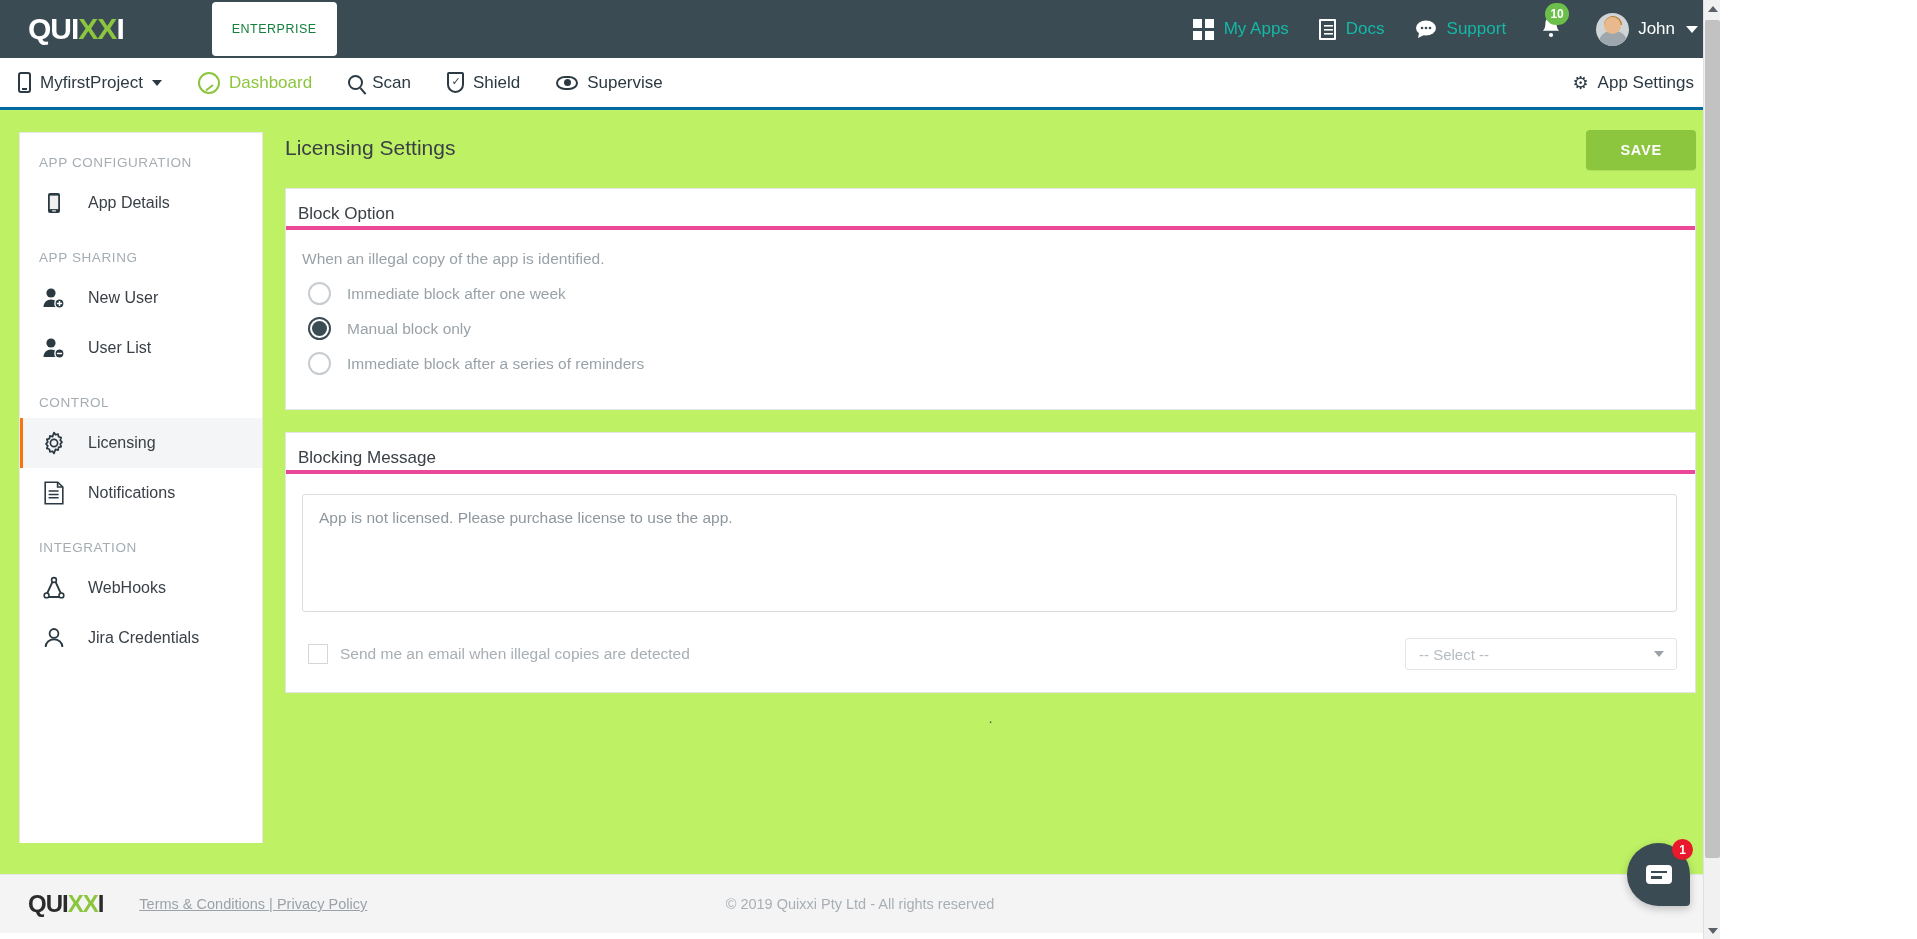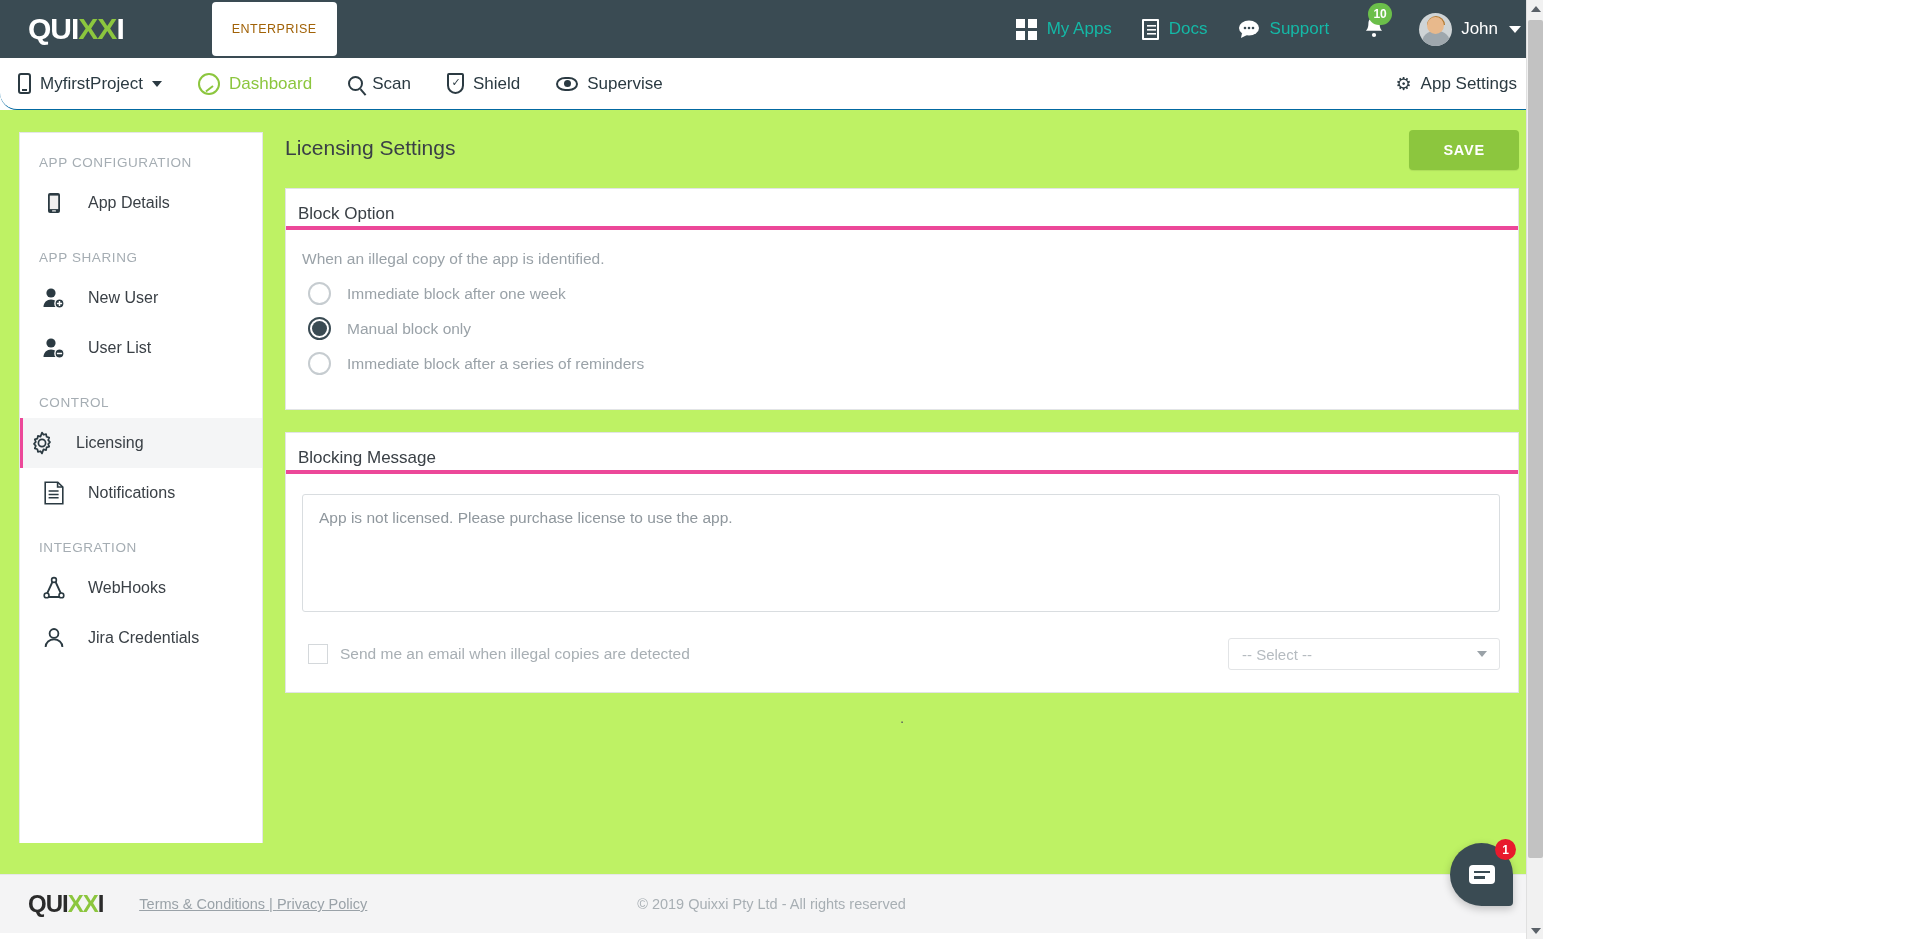--- a/index.html
+++ b/index.html
@@ -6,21 +6,21 @@
   * { box-sizing: border-box; }
   html, body {
     margin: 0; padding: 0;
     width: 1917px; height: 939px;
     overflow: hidden;
     font-family: "Liberation Sans", "DejaVu Sans", sans-serif;
     background: #ffffff;
   }
   .page {
     position: relative;
-    width: 1543px; height: 939px;
+    width: 1720px; height: 939px;
     background: #ffffff;
   }
 
   
   .topbar {
     height: 58px;
     background: #3a4b53;
     display: flex;
     align-items: center;
     padding: 0 22px 0 28px;
@@ -35,21 +35,21 @@
     font-size: 30px;
     font-weight: bold;
     letter-spacing: -1px;
     color: #ffffff;
     line-height: 1;
     user-select: none;
   }
   .logo .xx { color: #8cc63e; }
   .enterprise-badge {
     background: #ffffff;
-    color: #a16207;
+    color: #15803d;
     font-size: 12.5px;
     letter-spacing: 0.5px;
     padding: 20px 20px;
     border-radius: 4px;
     white-space: nowrap;
   }
   .topnav {
     margin-left: auto;
     display: flex;
     align-items: center;
@@ -135,25 +135,24 @@
     border-left: 6px solid transparent;
     border-right: 6px solid transparent;
     border-top: 7px solid #ffffff;
     margin-left: 2px;
   }
 
   
   .subnav {
     height: 52px;
     background: #ffffff;
-    border-bottom: 1px solid #0369a1;
+    border-bottom: 3px solid #0369a1;
     display: flex;
     align-items: center;
     padding: 0 22px 0 14px;
-    border-radius: 17px;
   }
   .subnav-left { display: flex; align-items: center; gap: 28px; }
   .subnav-item {
     display: flex; align-items: center;
     gap: 9px;
     font-size: 17px;
     color: #2b3a42;
     cursor: pointer;
     white-space: nowrap;
     padding: 0 4px;
@@ -260,22 +259,22 @@
     display: flex;
     align-items: center;
     gap: 22px;
     padding: 13px 0 13px 22px;
     font-size: 16px;
     color: #3a4046;
     cursor: pointer;
   }
   .side-item.active {
     background: #f4f5f6;
-    border-left: 3px solid #ec4899;
-    padding-left: 7px;
+    border-left: 3px solid #f97316;
+    padding-left: 19px;
   }
   .side-ico {
     width: 24px; height: 24px;
     display: flex; align-items: center; justify-content: center;
     flex: none;
     color: #2b3a42;
   }
 
   
   .main {

